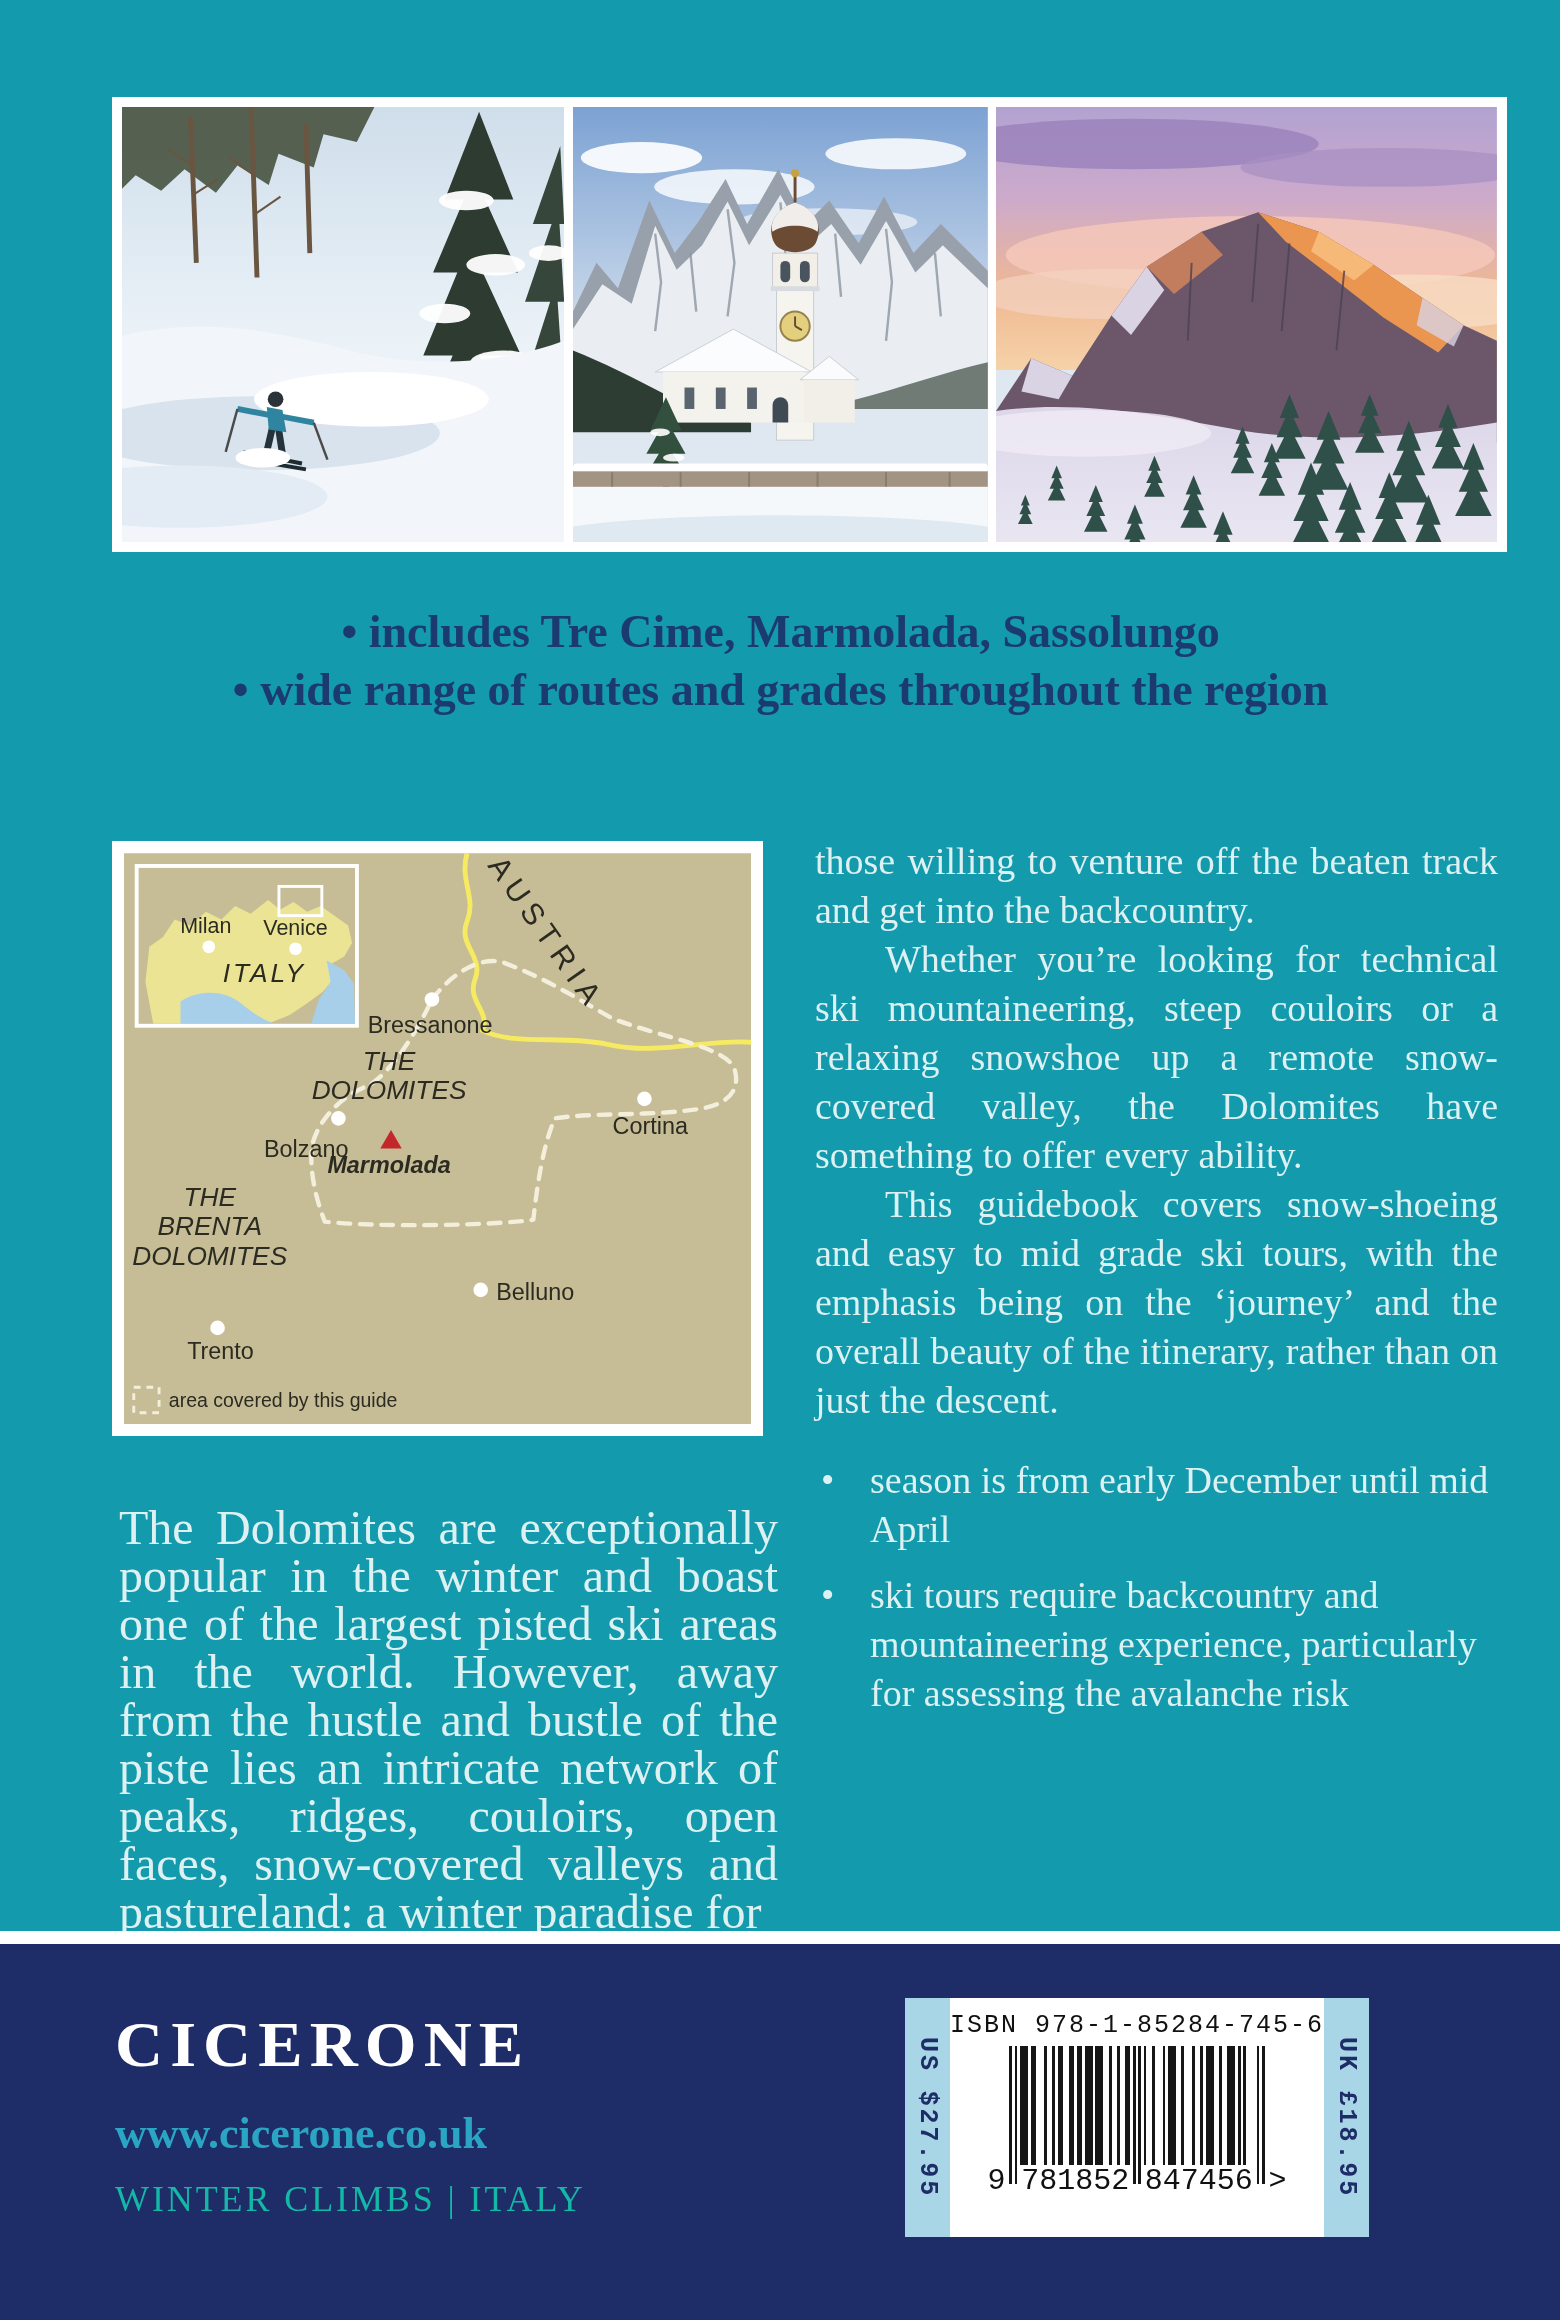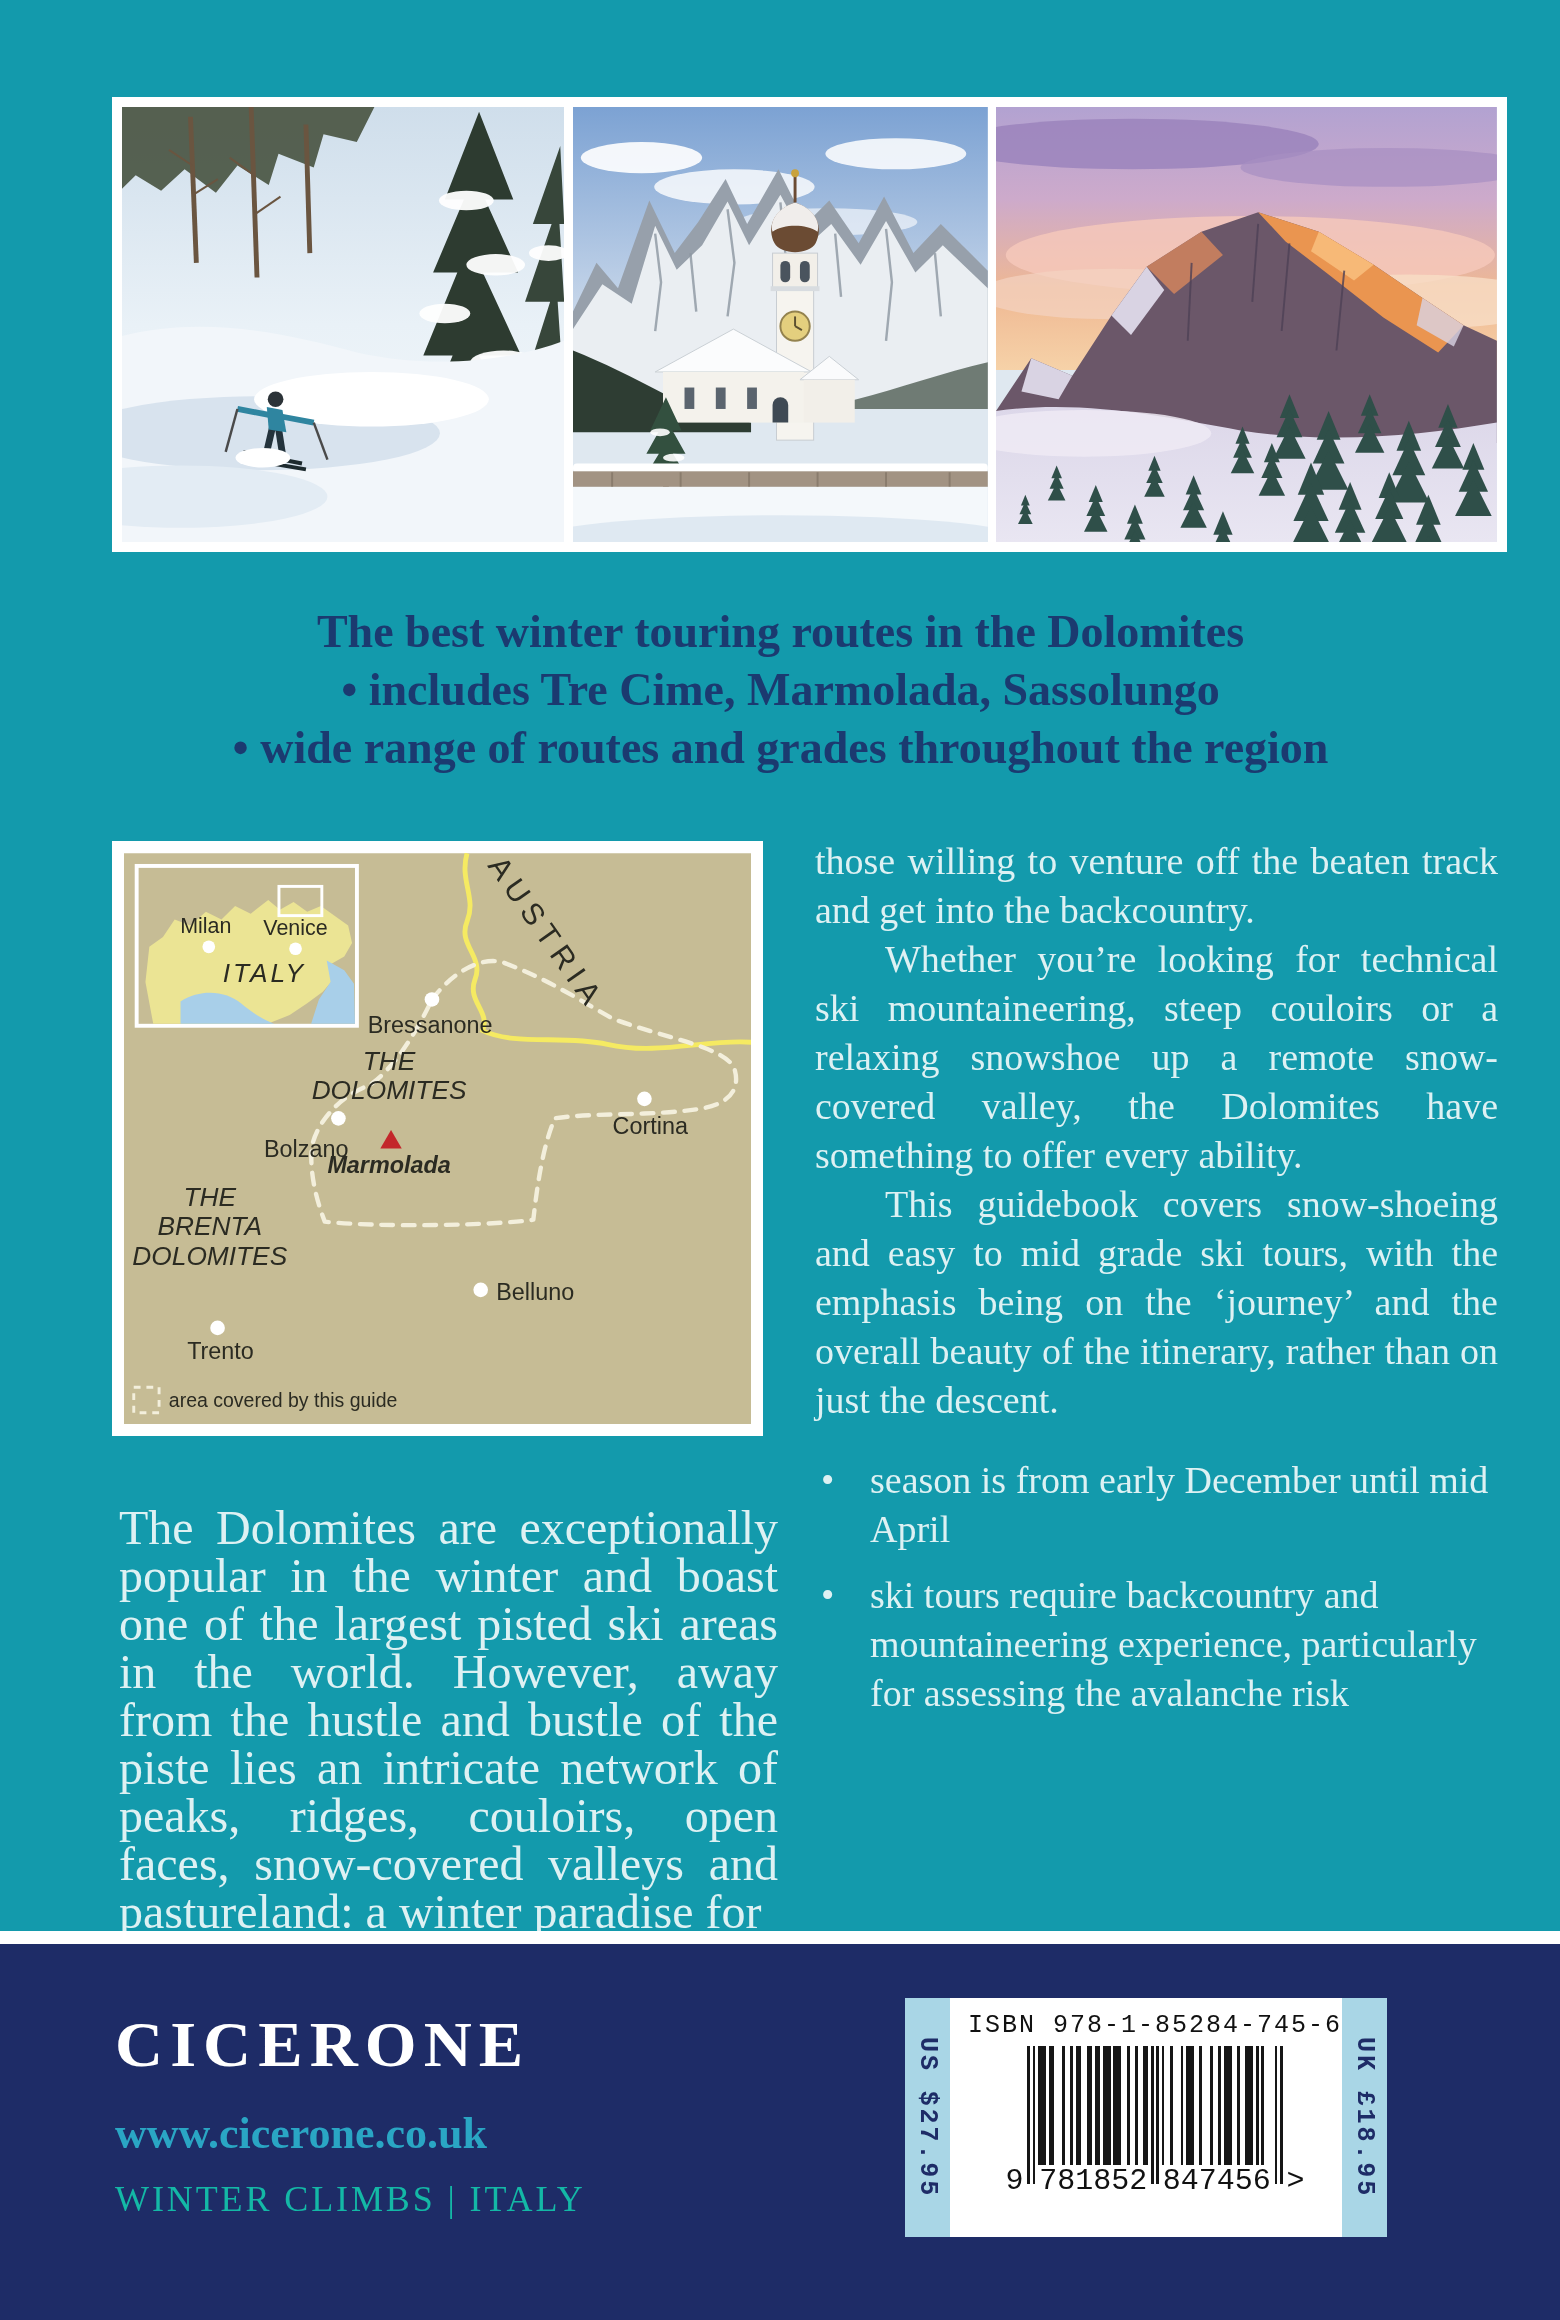--- a/index.html
+++ b/index.html
@@ -40,21 +40,21 @@
   .footer{position:absolute;left:0;top:1944px;width:1560px;height:376px;background:#1e2c67;}
   .logo{position:absolute;left:115px;top:64px;color:#ffffff;font-size:64px;font-weight:bold;
         letter-spacing:6.8px;transform:scaleX(1.04);transform-origin:left;}
   .website{position:absolute;left:115px;top:164px;color:#2aa6c4;font-size:44px;font-weight:bold;}
   .series{position:absolute;left:115px;top:234px;color:#14b8a6;font-size:36px;letter-spacing:2.9px;}
 
   .barcode{position:absolute;left:905px;top:54px;width:446px;height:239px;display:flex;}
   .strip{width:45px;background:#a9d6e6;color:#1e2c67;font-family:"Liberation Mono",monospace;
          font-size:25px;font-weight:bold;display:flex;align-items:center;justify-content:center;
          writing-mode:vertical-rl;letter-spacing:2.9px;}
-  .bc-center{flex:1;background:#ffffff;display:flex;flex-direction:column;align-items:center;position:relative;padding-left:18px;}
+  .bc-center{flex:1;background:#ffffff;display:flex;flex-direction:column;align-items:center;position:relative;}
   .isbn{font-family:"Liberation Mono",monospace;font-size:25px;letter-spacing:2px;color:#111111;margin-top:12.7px;white-space:nowrap;}
   .bars{display:flex;align-items:flex-start;margin-top:6.8px;height:140px;}
   .bc-mod{width:2.7px;height:119px;}
   .bc-mod.on{background:#161616;}
   .bc-mod.guard{height:138px;}
   .digits{display:flex;gap:9.8px;margin-top:-21.5px;font-family:"Liberation Mono",monospace;
           font-size:30px;color:#111111;position:relative;}
   .digits span{background:#ffffff;padding:0 2.9px;line-height:33px;}
 </style>
 </head>
@@ -245,21 +245,20 @@
         <use href="#p3t" transform="translate(102,388) scale(0.8)"></use>
         <use href="#p3t" transform="translate(62,368) scale(0.6)"></use>
         <use href="#p3t" transform="translate(142,408) scale(0.9)"></use>
         <use href="#p3t" transform="translate(232,415) scale(1.1)"></use>
         <use href="#p3t" transform="translate(30,398) scale(0.5)"></use>
       </svg>
     </div>
   </div>
 
   <div class="headline">
-    <div>The best winter touring routes in the Dolomites</div>
     <div>• includes Tre Cime, Marmolada, Sassolungo</div>
     <div>• wide range of routes and grades throughout the region</div>
   </div>
 
   <div class="map">
     <svg viewBox="0 0 644 586">
       <rect width="644" height="586" fill="#c6bc95"></rect>
 
       <path d="M352,0 C344,28 362,46 352,70 C342,94 370,106 360,130 C352,152 376,162 368,182 C402,198 450,186 496,196 C548,208 600,190 644,194" fill="none" stroke="#f5ea62" stroke-width="5"></path>
 

